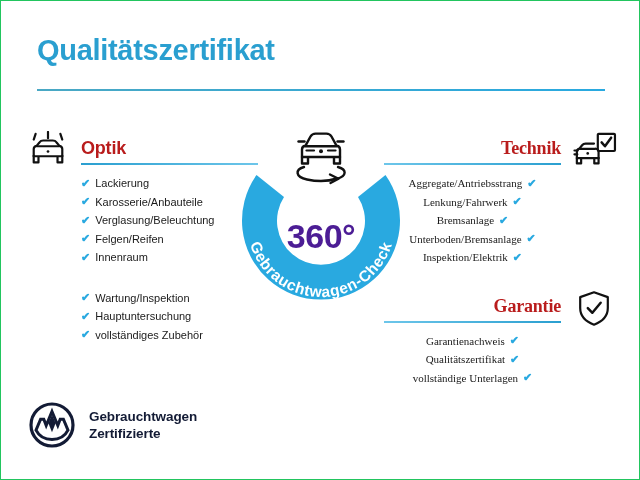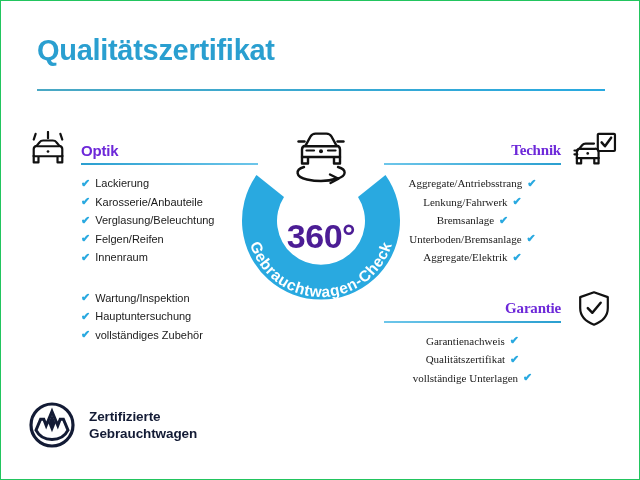--- a/index.html
+++ b/index.html
@@ -53,23 +53,23 @@
 
   .sec { position: relative; }
 
   .sec-head {
     position: relative;
     height: 34px;
   }
   .sec-title {
     position: absolute;
     bottom: 6px;
-    font-size: 15px;
-    font-weight: bold;
-    color: #6d28d9;
+    font-size: 18px;
+    font-weight: bold;
+    color: #b91c1c;
     letter-spacing: -0.2px;
     white-space: nowrap;
   }
   .col-left .sec-title  { left: 58px; }
   .col-right .sec-title { right: 58px; }
 
   .sec-rule {
     position: absolute;
     bottom: 0;
     height: 2px;
@@ -277,21 +277,21 @@
           </li>
         <li>
             <span>Bremsanlage</span>
             <span class="chk">✔</span>
           </li>
         <li>
             <span>Unterboden/Bremsanlage</span>
             <span class="chk">✔</span>
           </li>
         <li>
-            <span>Aggregate/Elektrik</span>
+            <span>Inspektion/Elektrik</span>
             <span class="chk">✔</span>
           </li>
       </ul>
     </div>
 
     <div class="sec" style="margin-top:22px;">
       <div class="sec-head">
         <div class="sec-icon">
           <svg viewBox="0 0 48 42" width="46" height="40" fill="none" stroke="#111111" stroke-width="2.3" stroke-linecap="round" stroke-linejoin="round">
             <path d="M24 3.5 L38.5 8.5 L38.5 20 C38.5 28.5 32 34.5 24 37.5 C16 34.5 9.5 28.5 9.5 20 L9.5 8.5 Z"></path>
@@ -358,18 +358,18 @@
         <circle cx="23" cy="23" r="21" fill="none" stroke="#131b35" stroke-width="3.2"></circle>
         <g fill="none" stroke="#131b35" stroke-width="3.0" stroke-linejoin="miter" stroke-linecap="butt">
           <path d="M23 9.5 L28.8 23.5 L31.2 17.2 L34.4 17.2 L39 28.2 C36.2 33.8 30.2 37.6 23 37.6 C15.8 37.6 9.8 33.8 7 28.2 L11.6 17.2 L14.8 17.2 L17.2 23.5 Z"></path>
         </g>
         <g fill="#131b35">
           <path d="M23 12.6 L26.6 21.2 L23 30.2 L19.4 21.2 Z"></path>
         </g>
       </svg>
     </div>
     <div id="footer-text">
+      <div>Gebrauchtwagen</div>
       <div>Zertifizierte</div>
-      <div>Gebrauchtwagen</div>
     </div>
   </div>
 
 </div>
 
 </body></html>

